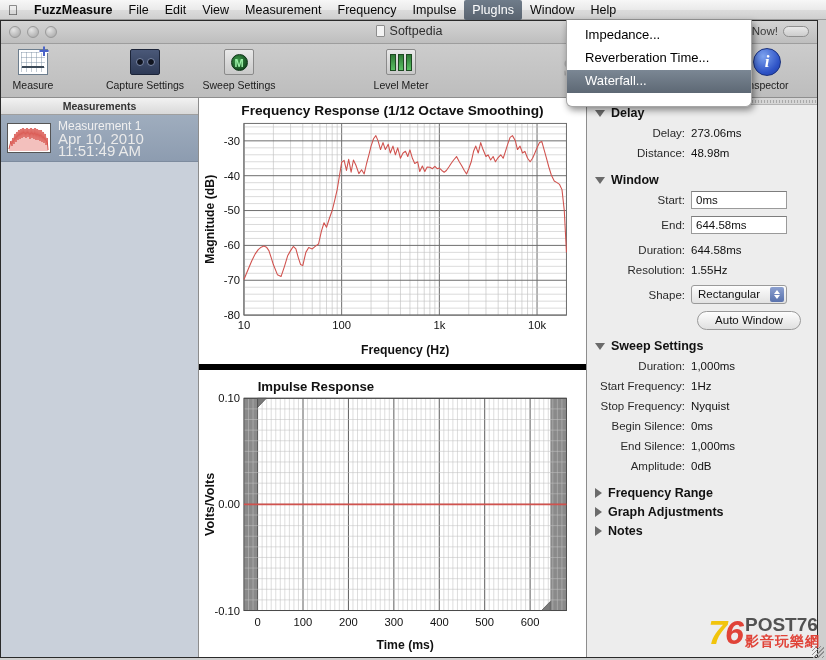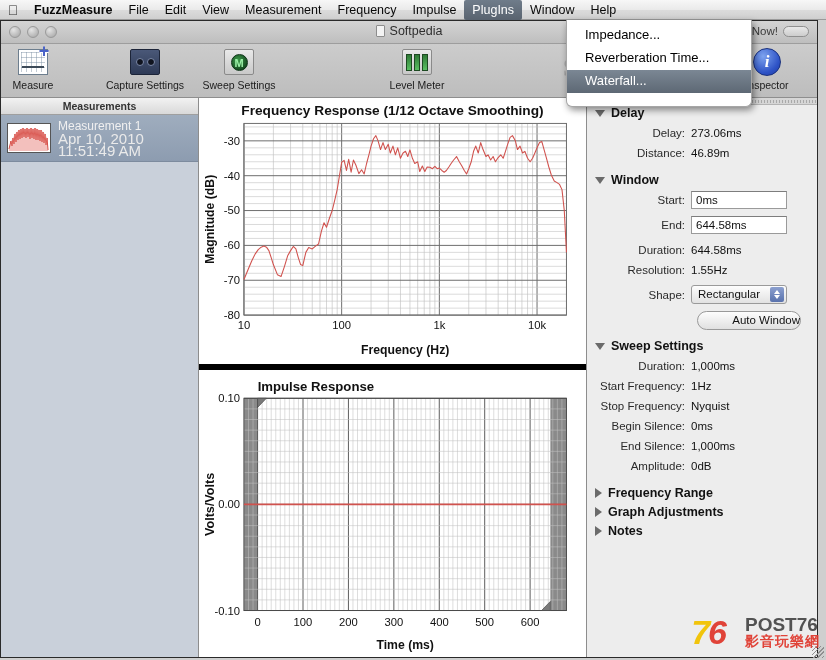--- a/index.html
+++ b/index.html
@@ -224,35 +224,35 @@
     position:absolute; right: 2px; top: 1px; width: 14px; height: 15px; border-radius:2px;
     background: linear-gradient(to bottom,#8ca0cf,#5972ad);
     display:flex; flex-direction:column; align-items:center; justify-content:center; gap:1px;
   }
   .stepper i { width:0;height:0;display:block; }
   .stepper i.up { border-left:3px solid transparent;border-right:3px solid transparent;border-bottom:4px solid #fff; }
   .stepper i.dn { border-left:3px solid transparent;border-right:3px solid transparent;border-top:4px solid #fff; }
   .btn-pill {
     margin-left: 110px; width: 104px; height: 19px; border-radius: 10px;
     border: 1px solid #999; background: linear-gradient(to bottom,#fdfdfd,#e0e0e0);
-    font-size: 11.5px; color:#111; text-align:right; line-height: 17px;
+    font-size: 11.5px; color:#111; text-align:center; line-height: 17px;
   }
   .spacer8 { height: 8px; }
   .spacer4 { height: 4px; }
 
   
   .wm-softpedia {
     position: absolute; left: 563px; top: 56px; z-index: 30; pointer-events:none;
     font-family: "Liberation Serif", serif; letter-spacing: 1px;
   }
   .wm-softpedia .big { font-size: 25px; color: rgba(120,120,120,.40); font-weight: bold; line-height: 24px; }
   .wm-softpedia .small { font-size: 10px; color: rgba(120,120,120,.45); text-align:center; letter-spacing:0; }
   .wm-post76 {
     position: absolute; right: 6px; bottom: 12px; z-index: 30; pointer-events:none;
-    display:flex; align-items:center; gap: 20px; opacity: .95;
+    display:flex; align-items:center; gap: 3px; opacity: .95;
   }
   .p76-mark { font-size: 34px; font-weight: bold; font-style: italic; line-height: 30px; letter-spacing:-2px; }
   .p76-7 { color: #f2c200; }
   .p76-6 { color: #e03a2f; }
   .p76-right { line-height: 1; }
   .p76-top { font-size: 19px; font-weight: bold; color:#4a4a4a; letter-spacing: 0px; font-family:"Liberation Sans", sans-serif; }
   .p76-bot { font-size: 14px; color:#e03a2f; font-weight: bold; letter-spacing: 1px; }
   .grip-corner {
     position:absolute; right:2px; bottom:2px; width:12px; height:12px; z-index:31;
     background: repeating-linear-gradient(135deg, #8f8f8f 0 1px, transparent 1px 3px);
@@ -317,21 +317,21 @@
 
       <div class="tb-btn" style="left:192px;">
         <div class="tb-ico">
           <div class="ico-sweep">
             <div class="scope"></div>
           </div>
         </div>
         <div class="tb-label">Sweep Settings</div>
       </div>
 
-      <div class="tb-btn" style="left:370px;">
+      <div class="tb-btn" style="left:354px;">
         <div class="tb-ico">
           <div class="ico-level">
             <div class="bar-col"></div>
               <div class="bar-col"></div>
               <div class="bar-col"></div>
           </div>
         </div>
         <div class="tb-label">Level Meter</div>
       </div>
 
@@ -591,21 +591,21 @@
         <div class="sec-head">
           <span class="tri down"></span>
           <span class="sec-title">Delay</span>
         </div>
         <div class="row">
           <div class="lab">Delay:</div>
           <div class="val">273.06ms</div>
         </div>
         <div class="row">
           <div class="lab">Distance:</div>
-          <div class="val">46.89m</div>
+          <div class="val">48.98m</div>
         </div>
         <div class="spacer8"></div>
 
         <div class="sec-head">
           <span class="tri down"></span>
           <span class="sec-title">Window</span>
         </div>
         <div class="row">
           <div class="lab">Start:</div>
           <div class="tf">0ms</div>

